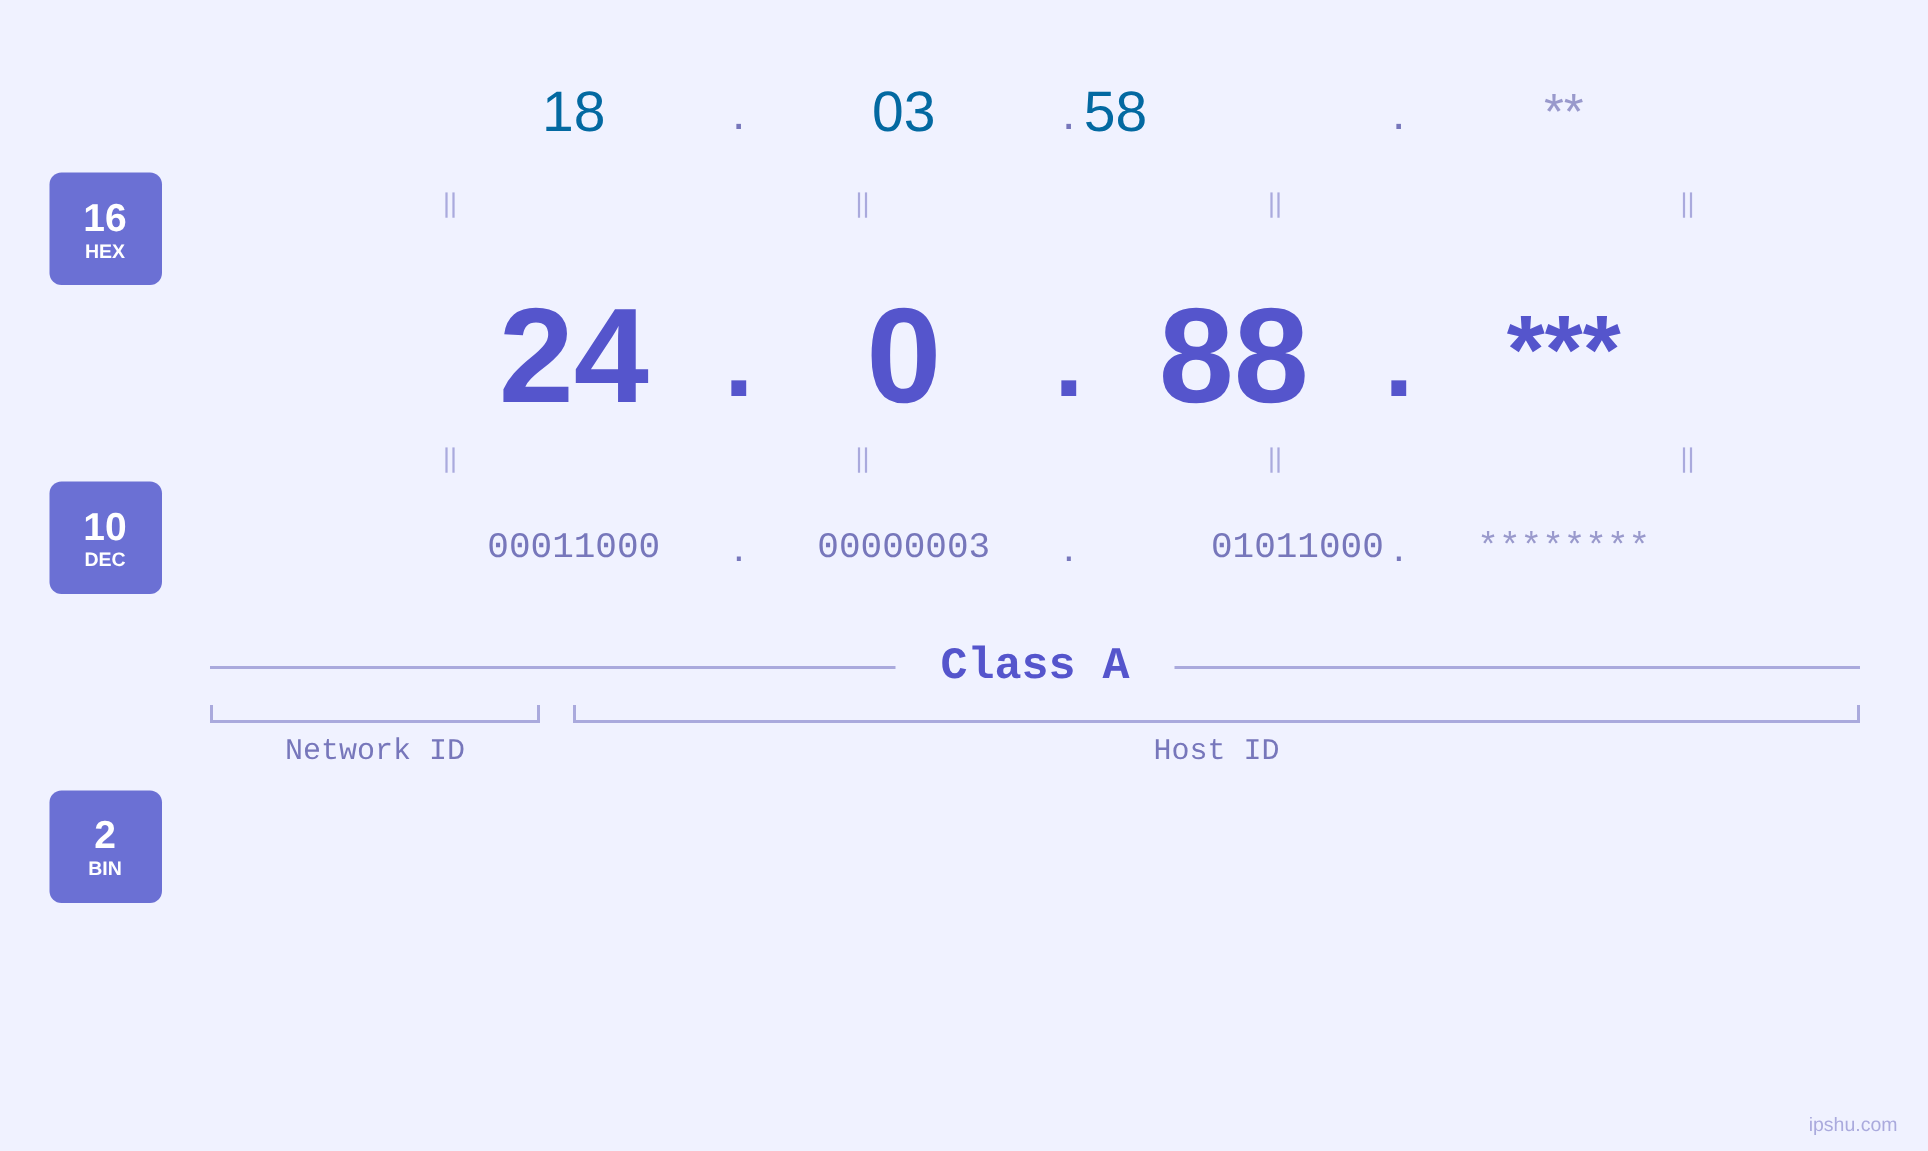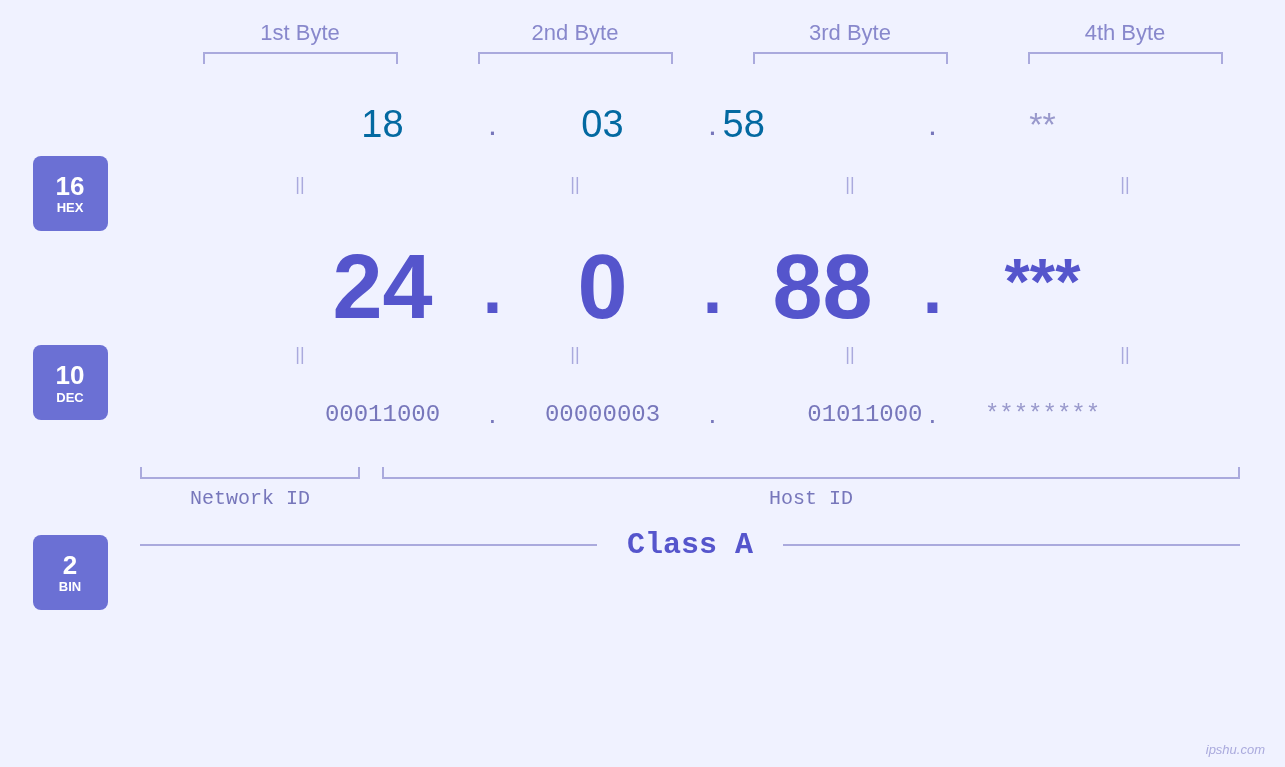--- a/index.html
+++ b/index.html
@@ -138,21 +138,20 @@
     }
 
     
     .watermark {
       position: absolute;
       bottom: 10px;
       right: 20px;
       color: #aaaadd;
       font-size: 13px;
       font-family: Arial, sans-serif;
-      font-style: italic;
     }
 
     .four-cells {
       display: flex;
       align-items: center;
       justify-content: center;
       width: 1100px;
     }
 
     .cell-and-dot {
@@ -189,38 +188,20 @@
       border-top: 2px solid #aaaadd;
       border-left: 2px solid #aaaadd;
       border-right: 2px solid #aaaadd;
     }
   </style>
 </head>
 <body>
 
 <div class="container">
 
-  <div class="header-bracket-row" style="margin-left:140px;">
-    <div class="header-bracket-item">
-      <span style="color:#8888cc;font-size:22px;font-family:Arial,sans-serif;margin-bottom:6px;">1st Byte</span>
-      <div class="top-bracket"></div>
-    </div>
-    <div class="header-bracket-item">
-      <span style="color:#8888cc;font-size:22px;font-family:Arial,sans-serif;margin-bottom:6px;">2nd Byte</span>
-      <div class="top-bracket"></div>
-    </div>
-    <div class="header-bracket-item">
-      <span style="color:#8888cc;font-size:22px;font-family:Arial,sans-serif;margin-bottom:6px;">3rd Byte</span>
-      <div class="top-bracket"></div>
-    </div>
-    <div class="header-bracket-item">
-      <span style="color:#8888cc;font-size:22px;font-family:Arial,sans-serif;margin-bottom:6px;">4th Byte</span>
-      <div class="top-bracket"></div>
-    </div>
-  </div>
 
   <div class="main-area">
 
     <div class="badges-column">
       <div class="badge">
         <span class="badge-number">16</span>
         <span class="badge-label">HEX</span>
       </div>
       <div class="badge">
         <span class="badge-number">10</span>
@@ -305,47 +286,47 @@
           <div class="cell-and-dot">
             <span class="byte-value-bin" style="width:200px;text-align:right;">01011000</span>
             <span class="dot-bin">.</span>
           </div>
           <div class="cell-and-dot">
             <span class="byte-value-bin" style="width:200px;text-align:center;color:#9999cc;">********</span>
           </div>
         </div>
       </div>
 
-      <div style="width:1100px;margin:8px 0 0 0;">
-        <div style="display:flex;width:100%;">
-
-          <div style="width:220px;height:12px;border-bottom:2px solid #aaaadd;border-left:2px solid #aaaadd;border-right:2px solid #aaaadd;"></div>
-
-          <div style="width:22px;"></div>
-
-          <div style="flex:1;height:12px;border-bottom:2px solid #aaaadd;border-left:2px solid #aaaadd;border-right:2px solid #aaaadd;"></div>
-        </div>
-
-        <div style="display:flex;width:100%;margin-top:8px;">
-          <div style="width:220px;text-align:center;">
-            <span style="color:#7777bb;font-size:20px;font-family:'Courier New',monospace;">Network ID</span>
-          </div>
-          <div style="width:22px;"></div>
-          <div style="flex:1;text-align:center;">
-            <span style="color:#7777bb;font-size:20px;font-family:'Courier New',monospace;">Host ID</span>
-          </div>
-        </div>
-      </div>
-
       <div style="width:1100px;margin-top:18px;display:flex;align-items:center;">
         <div style="flex:1;height:2px;background-color:#aaaadd;"></div>
         <span style="color:#5555cc;font-size:30px;font-family:'Courier New',monospace;font-weight:bold;padding:0 30px;">Class A</span>
         <div style="flex:1;height:2px;background-color:#aaaadd;"></div>
       </div>
 
+      <div style="width:1100px;margin:8px 0 0 0;">
+        <div style="display:flex;width:100%;">
+
+          <div style="width:220px;height:12px;border-bottom:2px solid #aaaadd;border-left:2px solid #aaaadd;border-right:2px solid #aaaadd;"></div>
+
+          <div style="width:22px;"></div>
+
+          <div style="flex:1;height:12px;border-bottom:2px solid #aaaadd;border-left:2px solid #aaaadd;border-right:2px solid #aaaadd;"></div>
+        </div>
+
+        <div style="display:flex;width:100%;margin-top:8px;">
+          <div style="width:220px;text-align:center;">
+            <span style="color:#7777bb;font-size:20px;font-family:'Courier New',monospace;">Network ID</span>
+          </div>
+          <div style="width:22px;"></div>
+          <div style="flex:1;text-align:center;">
+            <span style="color:#7777bb;font-size:20px;font-family:'Courier New',monospace;">Host ID</span>
+          </div>
+        </div>
+      </div>
+
     </div>
   </div>
 
   <div class="watermark">
     <span>ipshu.com</span>
   </div>
 
 </div>
 
 </body></html>

